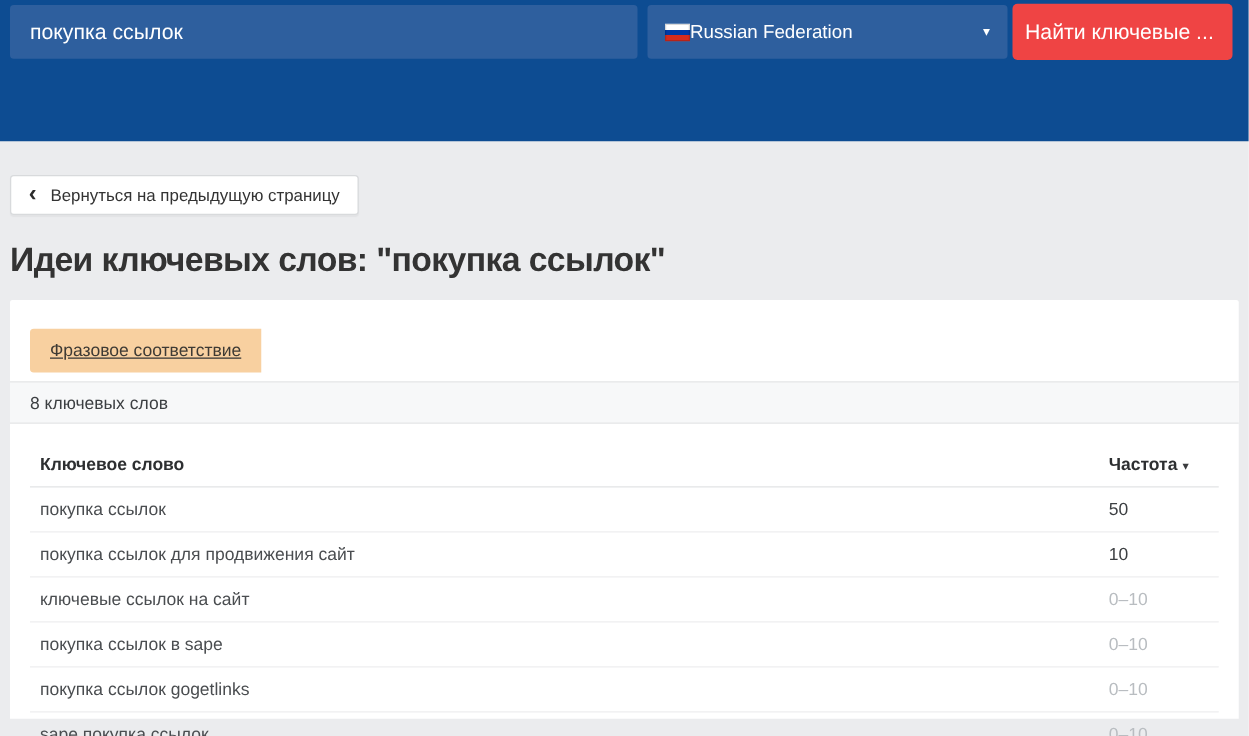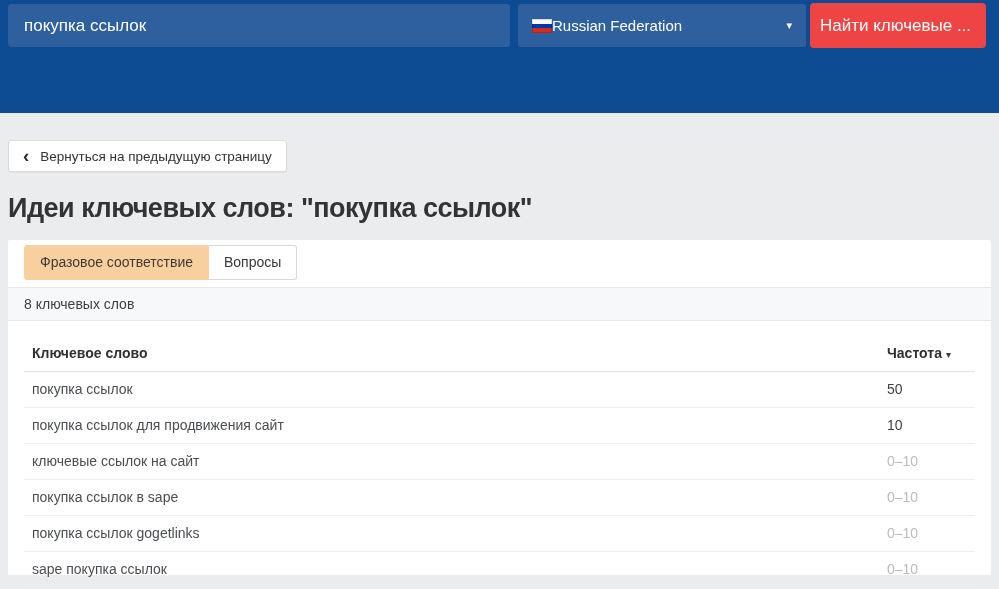--- a/index.html
+++ b/index.html
@@ -52,21 +52,21 @@
   h1.page-title {
     margin:21px 0 0 8px; font-size:27px; font-weight:bold; color:#333;
     letter-spacing:-0.5px;
   }
 
   
   .card {
     margin:16px 8px 0 8px; width:983px; background:#fff;
     height:335px; border-radius:2px 2px 0 0;
   }
-  .tabs-row { padding:5px 16px 7px; display:flex; }
+  .tabs-row { padding:23px 16px 7px; display:flex;text-decoration:underline; }
   .tab {
     font-size:14px; padding:8px 15px; cursor:pointer; line-height:1.2;
     border:1px solid transparent;
   }
   .tab.active {
     background:#f8d0a0; border-color:#f8d0a0; color:#3e3a34;
     border-radius:3px 0 0 3px;
   }
   .tab.inactive {
     background:#fff; border-color:#d6d8da; color:#35373a;
@@ -110,21 +110,20 @@
 <button class="back-button">
   <span class="back-chevron">‹</span>
   <span>Вернуться на предыдущую страницу</span>
 </button>
 
 <h1 class="page-title">Идеи ключевых слов: "покупка ссылок"</h1>
 
 <div class="card">
   <div class="tabs-row">
     <div class="tab active">Фразовое соответствие</div>
-    <div class="tab inactive">Вопросы</div>
   </div>
 
   <div class="count-bar">8 ключевых слов</div>
 
   <div class="table">
     <div class="t-head">
       <span class="t-cell-kw">Ключевое слово</span>
       <span class="t-cell-freq"><span>Частота</span><span class="sort-caret">▾</span></span>
     </div>
     <div>

